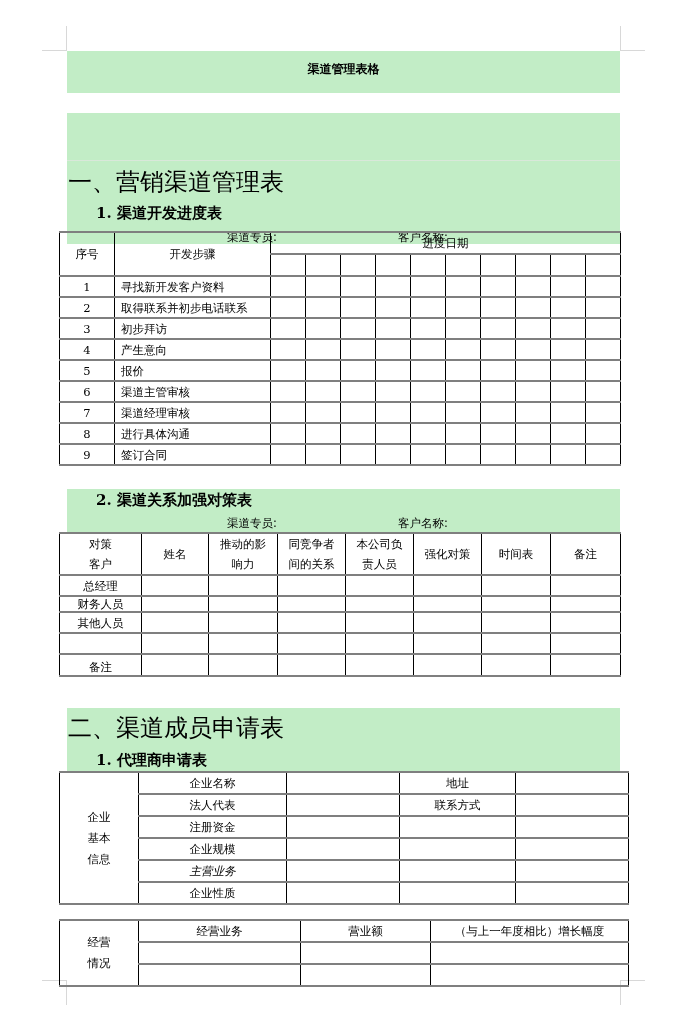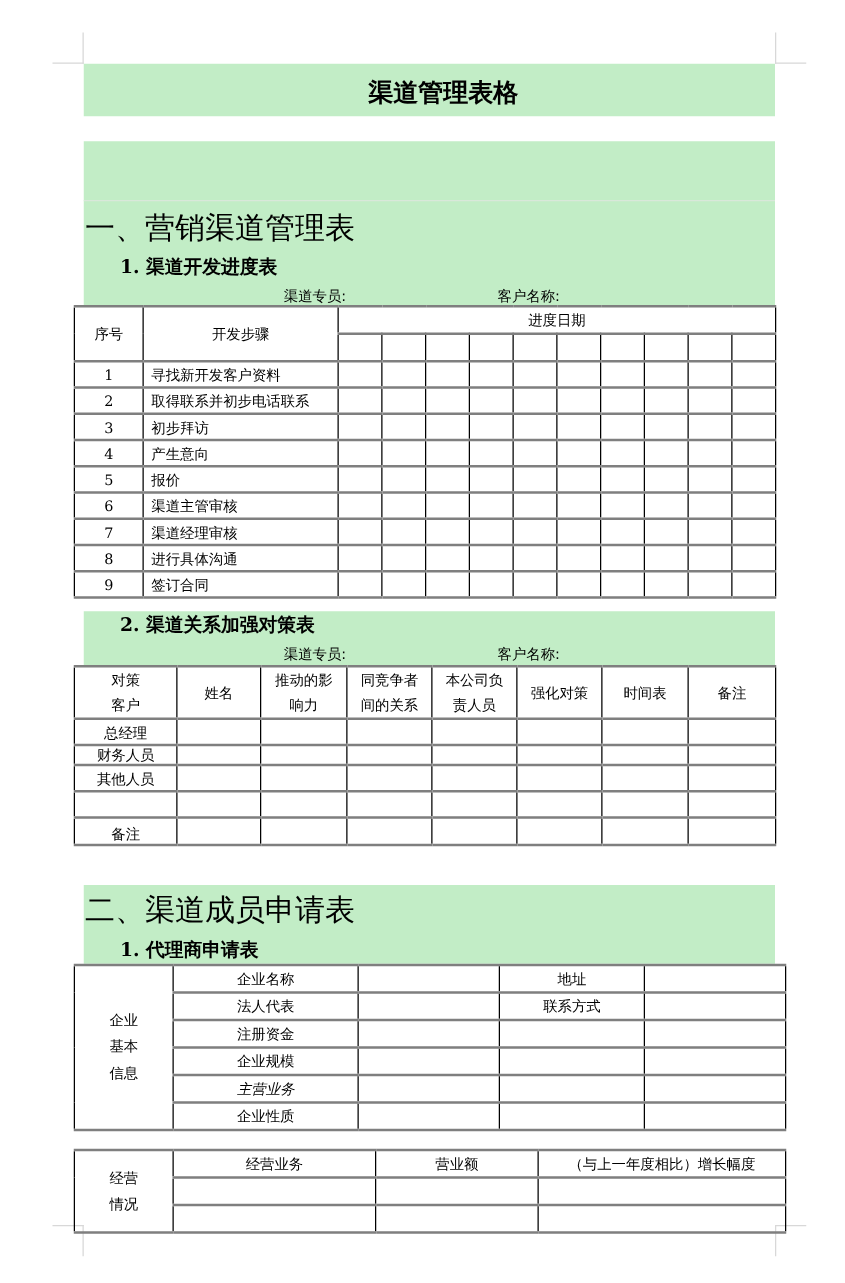--- a/index.html
+++ b/index.html
@@ -15,30 +15,30 @@
 </style>
 </head>
 <body>
 
 <div class="corner" style="left:42px;top:26px;width:24px;height:24px;border-right-width:1px;border-bottom-width:1px;"></div>
 <div class="corner" style="left:620px;top:26px;width:24px;height:24px;border-left-width:1px;border-bottom-width:1px;"></div>
 <div class="corner" style="left:42px;top:980px;width:24px;height:24px;border-right-width:1px;border-top-width:1px;"></div>
 <div class="corner" style="left:620px;top:980px;width:24px;height:24px;border-left-width:1px;border-top-width:1px;"></div>
 
 <div class="band" style="top:51px;height:42px;"></div>
-<div class="abs serif" style="left:67px;width:553px;top:61px;text-align:center;font-size:20px;font-weight:bold;padding-left:11px;">渠道管理表格</div>
+<div class="abs serif" style="left:67px;width:553px;top:61px;text-align:center;font-size:12px;font-weight:bold;">渠道管理表格</div>
 
 <div class="band" style="top:113px;height:131px;"></div>
 <div class="abs" style="left:67px;width:553px;top:160px;height:1px;background:#d9e8da;"></div>
 <div class="abs serif" style="left:68px;top:166px;font-size:24px;">一、营销渠道管理表</div>
 <div class="abs serif" style="left:96px;top:204px;font-size:15px;font-weight:bold;">1. 渠道开发进度表</div>
 <div class="abs" style="left:227px;top:230px;font-size:11.5px;">渠道专员:</div>
 <div class="abs" style="left:398px;top:230px;font-size:11.5px;">客户名称:</div>
 
-<table style="left:59px;top:244px;width:561px;">
+<table style="left:59px;top:231px;width:561px;">
   <colgroup>
     <col style="width:55px">
       <col style="width:156px">
     <col style="width:35px">
       <col style="width:35px">
       <col style="width:35px">
       <col style="width:35px">
       <col style="width:35px">
     <col style="width:35px">
       <col style="width:35px">

